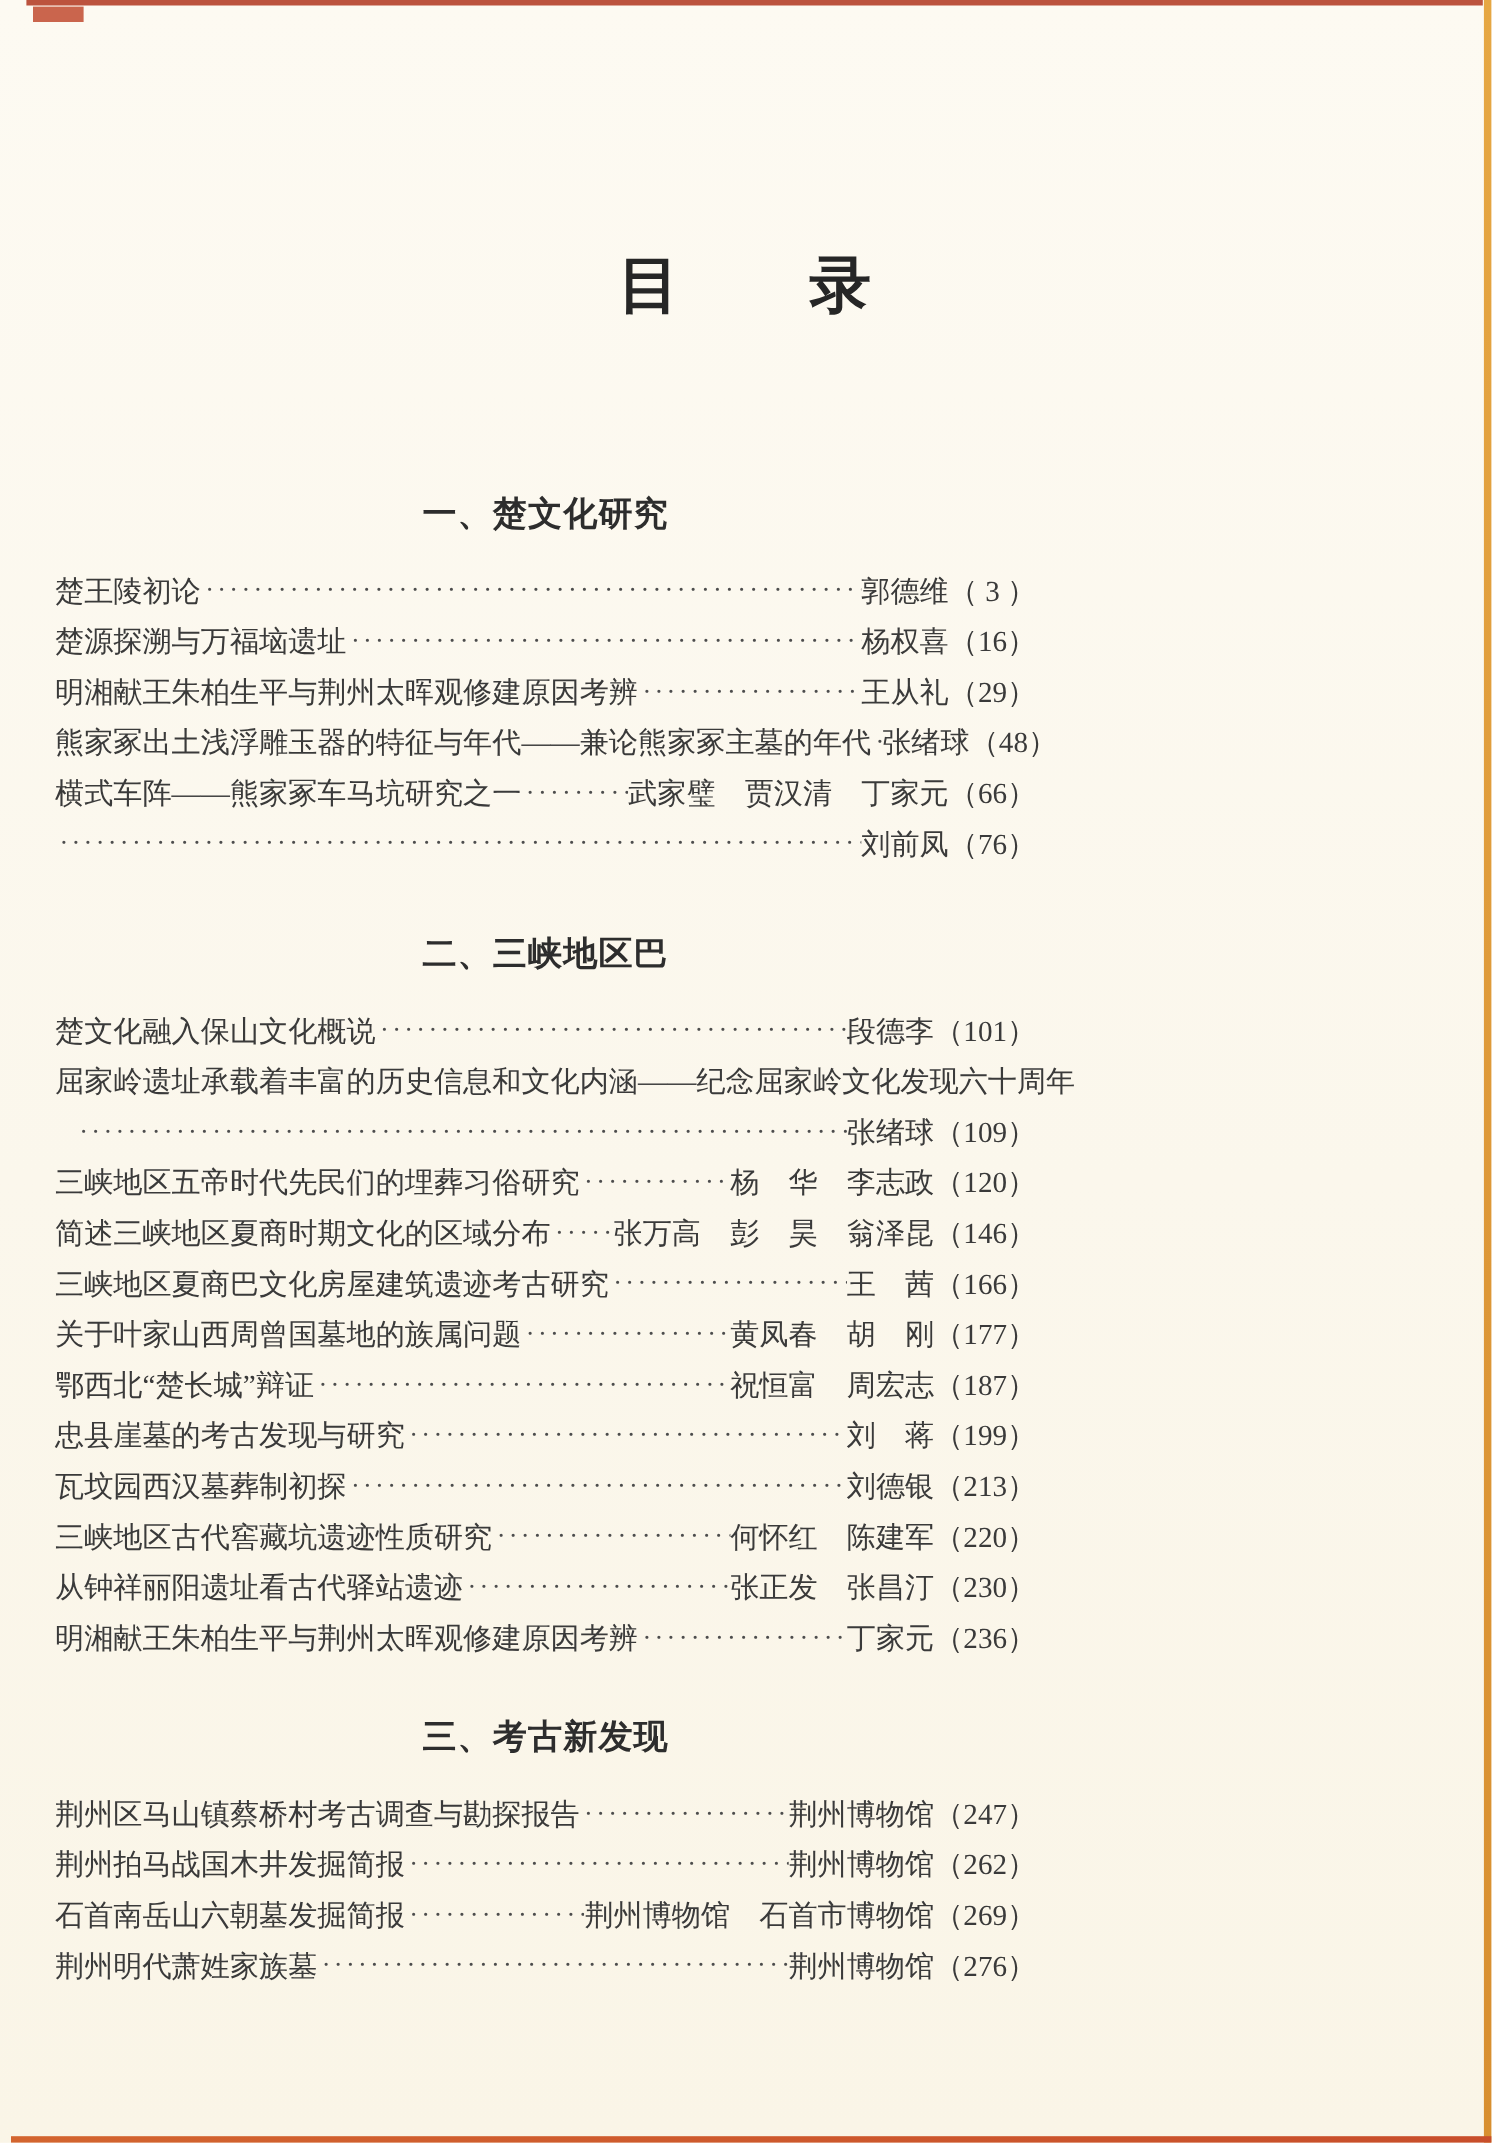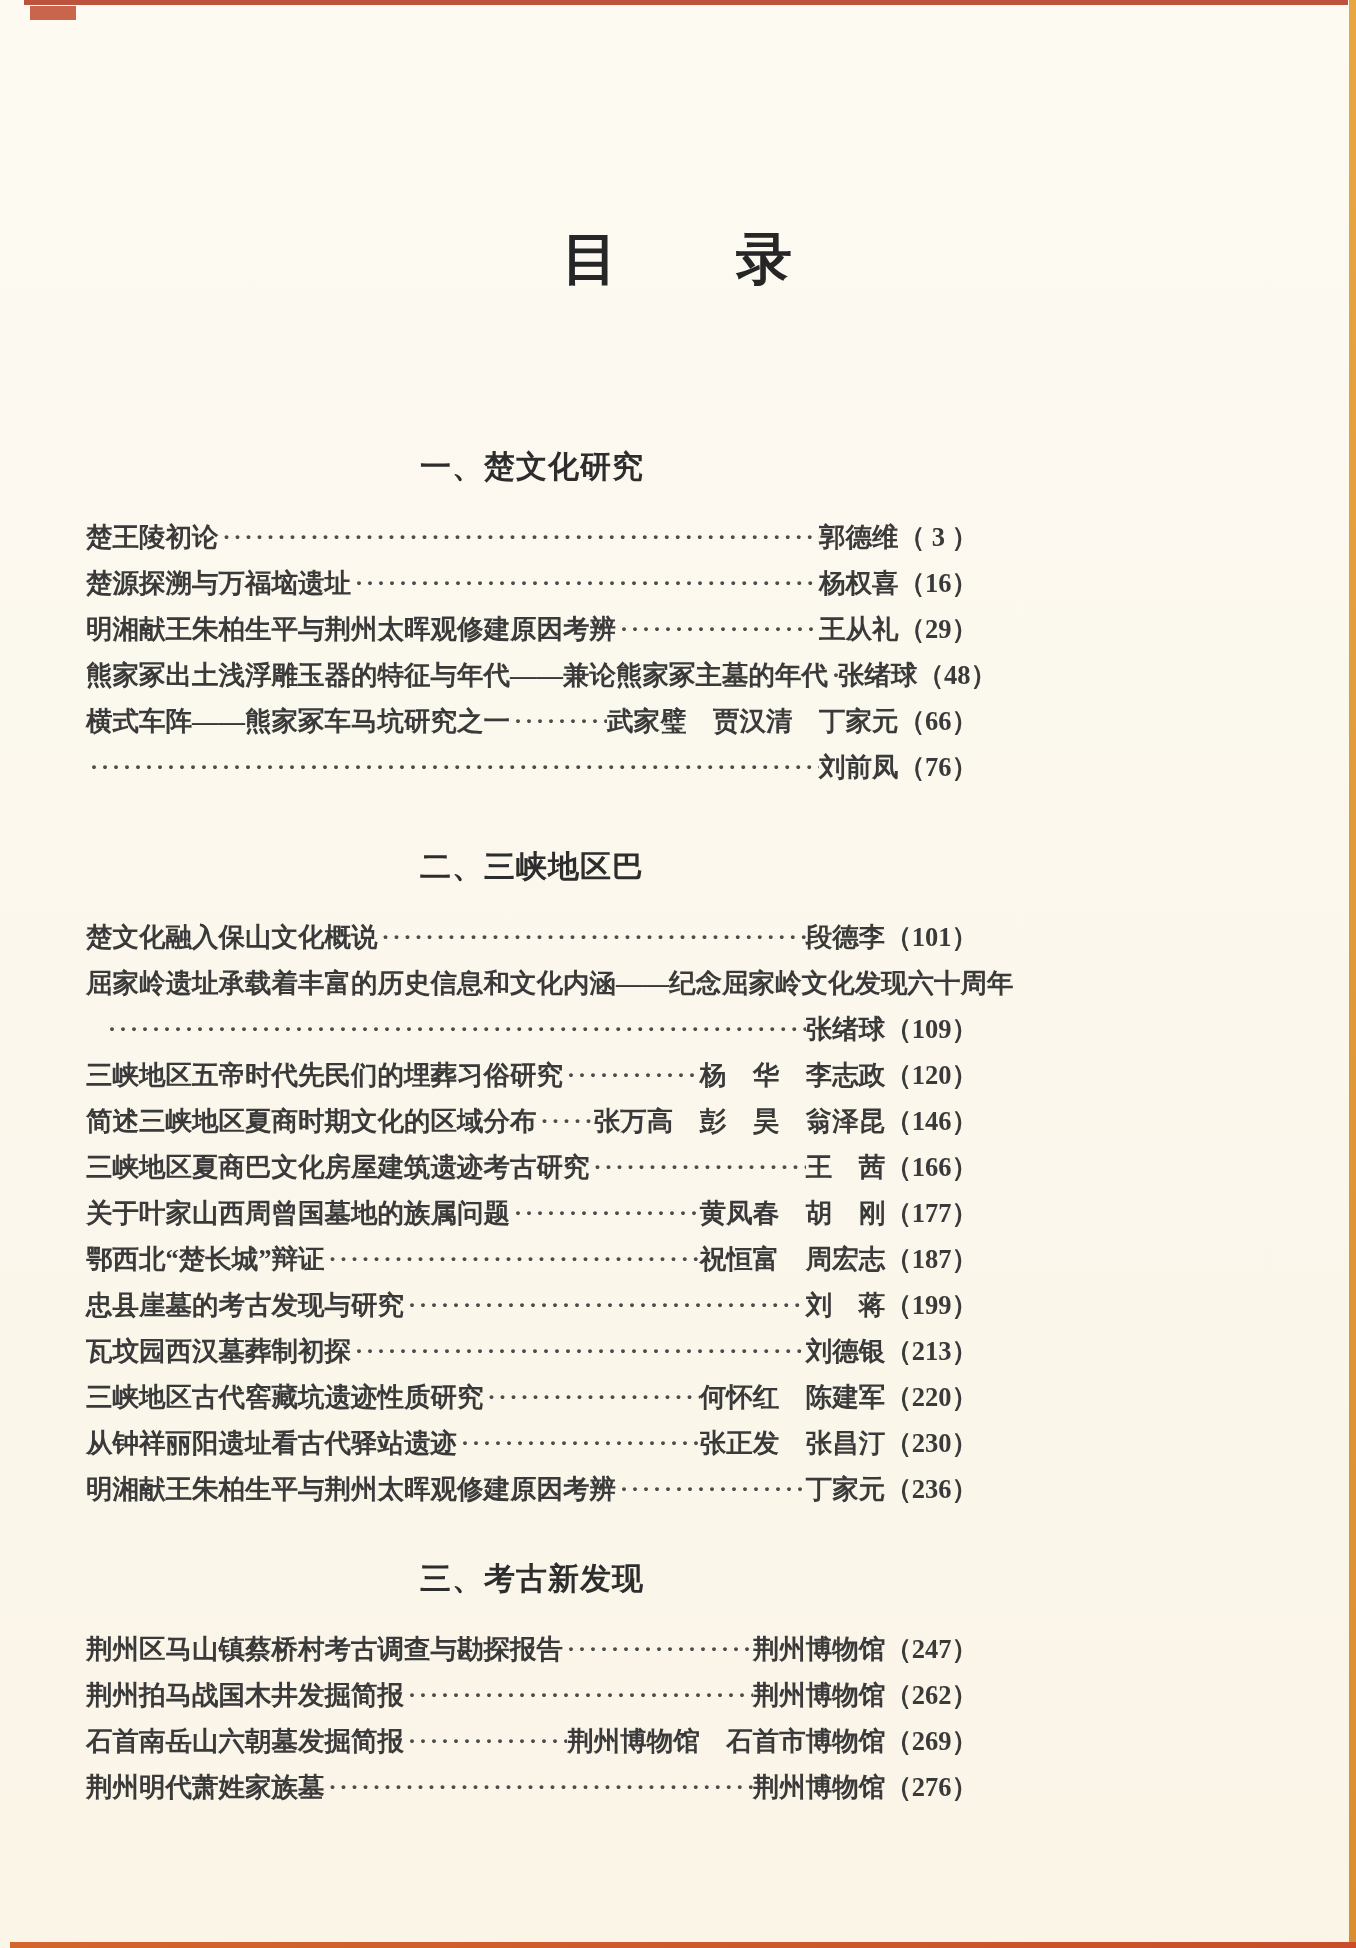--- a/index.html
+++ b/index.html
@@ -12,33 +12,33 @@
   
   .edge-top{position:absolute;top:0;left:24px;right:8px;height:5px;background:#b5402a;opacity:.9;}
   .edge-top-mark{position:absolute;top:6px;left:30px;width:46px;height:14px;background:#c14a30;opacity:.85;}
   .edge-right{position:absolute;top:0;right:0;width:7px;height:100%;background:linear-gradient(180deg,#e6a743 0%,#dd9737 60%,#d88f30 100%);}
   .edge-bottom{position:absolute;left:10px;right:0;bottom:0;height:6px;background:linear-gradient(90deg,#d3652f,#c84e2b);}
 
   .title{
     margin:222px 0 0;text-align:center;
     font-size:56px;font-weight:700;color:#262626;letter-spacing:2px;
   }
-  main{width:892px;padding-left:86px;}
+  main{width:892px;padding-left:50px;}
   .toc-section{margin-top:56px;}
   .toc-section:first-child{margin-top:148px;}
   .toc-section:last-child{margin-top:46px;}
   .section-heading{
     margin:0;text-align:center;
     font-family:"Liberation Sans", sans-serif;
     font-size:31px;font-weight:700;color:#2d2d2d;letter-spacing:1px;
   }
   .entries{margin-top:26px;}
   .entry-row{
     display:flex;align-items:flex-start;
-    font-size:26.5px;line-height:46px;color:#3a3a3a;font-weight:bold;
+    font-size:26.5px;line-height:46px;color:#3a3a3a;
   }
   .entry-row.continuation{padding-left:18px;}
   .etitle{white-space:pre;flex:0 0 auto;}
   .dots{
     flex:1 1 auto;overflow:hidden;white-space:nowrap;
     letter-spacing:3px;padding:0 6px 0 4px;
     font-size:24px;color:#4c4c4c;
   }
   .authors{white-space:pre;flex:0 0 auto;}
   .pnum{white-space:pre;flex:0 0 auto;}

